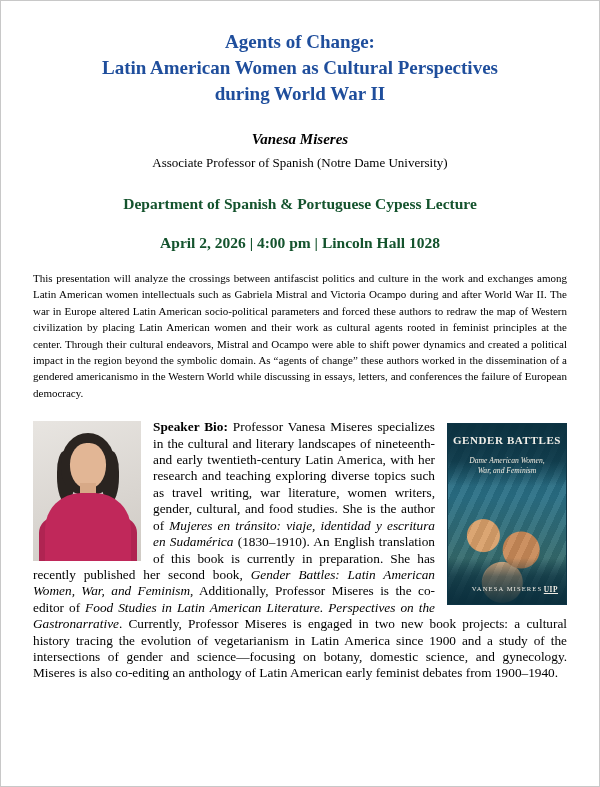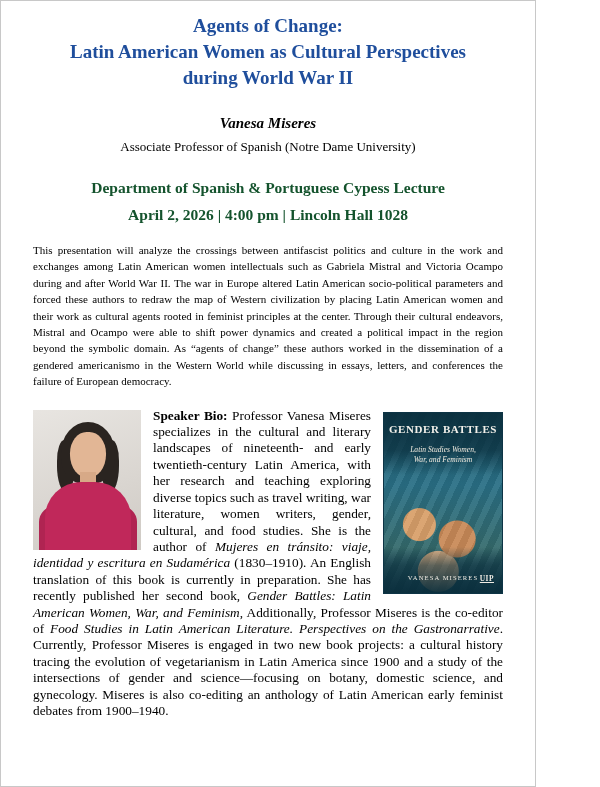--- a/index.html
+++ b/index.html
@@ -9,26 +9,26 @@
   body {
     width: 600px;
     height: 787px;
     background: #ffffff;
     font-family: "Liberation Serif", serif;
     color: #000000;
     overflow: hidden;
   }
   .page {
     position: relative;
-    width: 536px;
+    width: 600px;
     height: 787px;
     box-sizing: border-box;
     border: 1px solid #c8c8c8;
     background: #ffffff;
-    padding: 12px 32px 10px 32px;
+    padding: 28px 32px 10px 32px;
   }
   .title-block {
     text-align: center;
     color: #1f3c88;
   }
   .title-line {
     font-weight: bold;
     font-size: 19px;
     line-height: 26px;
     color: #1f4e9c;
@@ -55,21 +55,21 @@
   }
   .event-dept {
     font-weight: bold;
     font-size: 15.5px;
     line-height: 22px;
   }
   .event-when {
     font-weight: bold;
     font-size: 15.5px;
     line-height: 22px;
-    margin-top: 5px;
+    margin-top: 17px;
   }
   .abstract {
     margin-top: 16px;
     font-size: 11px;
     line-height: 16.4px;
     text-align: justify;
     text-justify: inter-word;
   }
   .bio-section {
     margin-top: 18px;
@@ -286,21 +286,21 @@
       <div class="arm-l"></div>
       <div class="arm-r"></div>
       <div class="body"></div>
     </div>
 
     <div class="bookcover">
       <div class="art"></div>
       <div class="topfade"></div>
       <div class="botfade"></div>
       <div class="bk-title">GENDER BATTLES</div>
-      <div class="bk-sub"><span>Latin Studies Women,</span><br><span>War, and Feminism</span></div>
+      <div class="bk-sub"><span>Dame American Women,</span><br><span>War, and Feminism</span></div>
       <div class="bk-author">VANESA MISERES</div>
       <div class="bk-pub">UIP</div>
     </div>
 
     <div class="bio-text">
       <span class="bio-label">Speaker Bio:</span><span> Professor Vanesa Miseres specializes in the cultural and literary landscapes of nineteenth- and early twentieth-century Latin America, with her research and teaching exploring diverse topics such as travel writing, war literature, women writers, gender, cultural, and food studies. She is the author of </span><span class="it">Mujeres en tránsito: viaje, identidad y escritura en Sudamérica</span><span> (1830–1910). An English translation of this book is currently in preparation. She has recently published her second book, </span><span class="it">Gender Battles: Latin American Women, War, and Feminism</span><span>, Additionally, Professor Miseres is the co-editor of </span><span class="it">Food Studies in Latin American Literature. Perspectives on the Gastronarrative</span><span>. Currently, Professor Miseres is engaged in two new book projects: a cultural history tracing the evolution of vegetarianism in Latin America since 1900 and a study of the intersections of gender and science—focusing on botany, domestic science, and gynecology. Miseres is also co-editing an anthology of Latin American early feminist debates from 1900–1940.</span>
     </div>
 
     <div class="clear"></div>
   </div>

